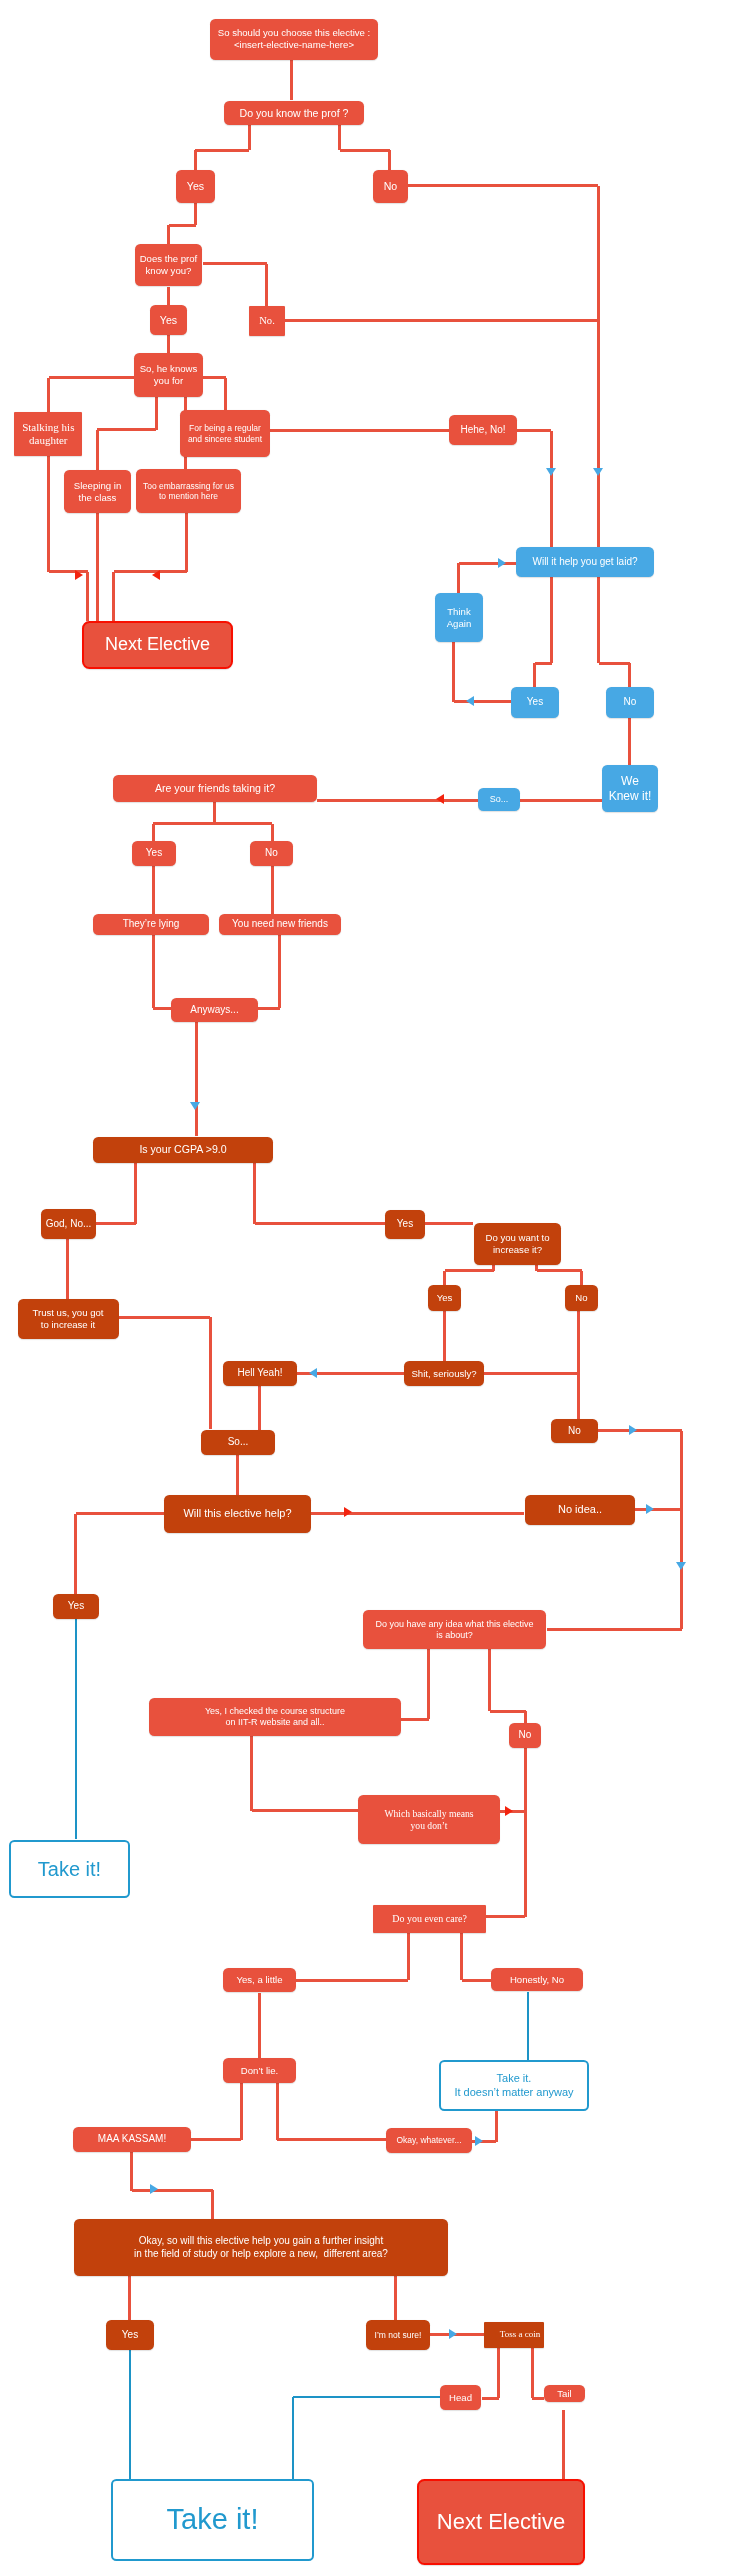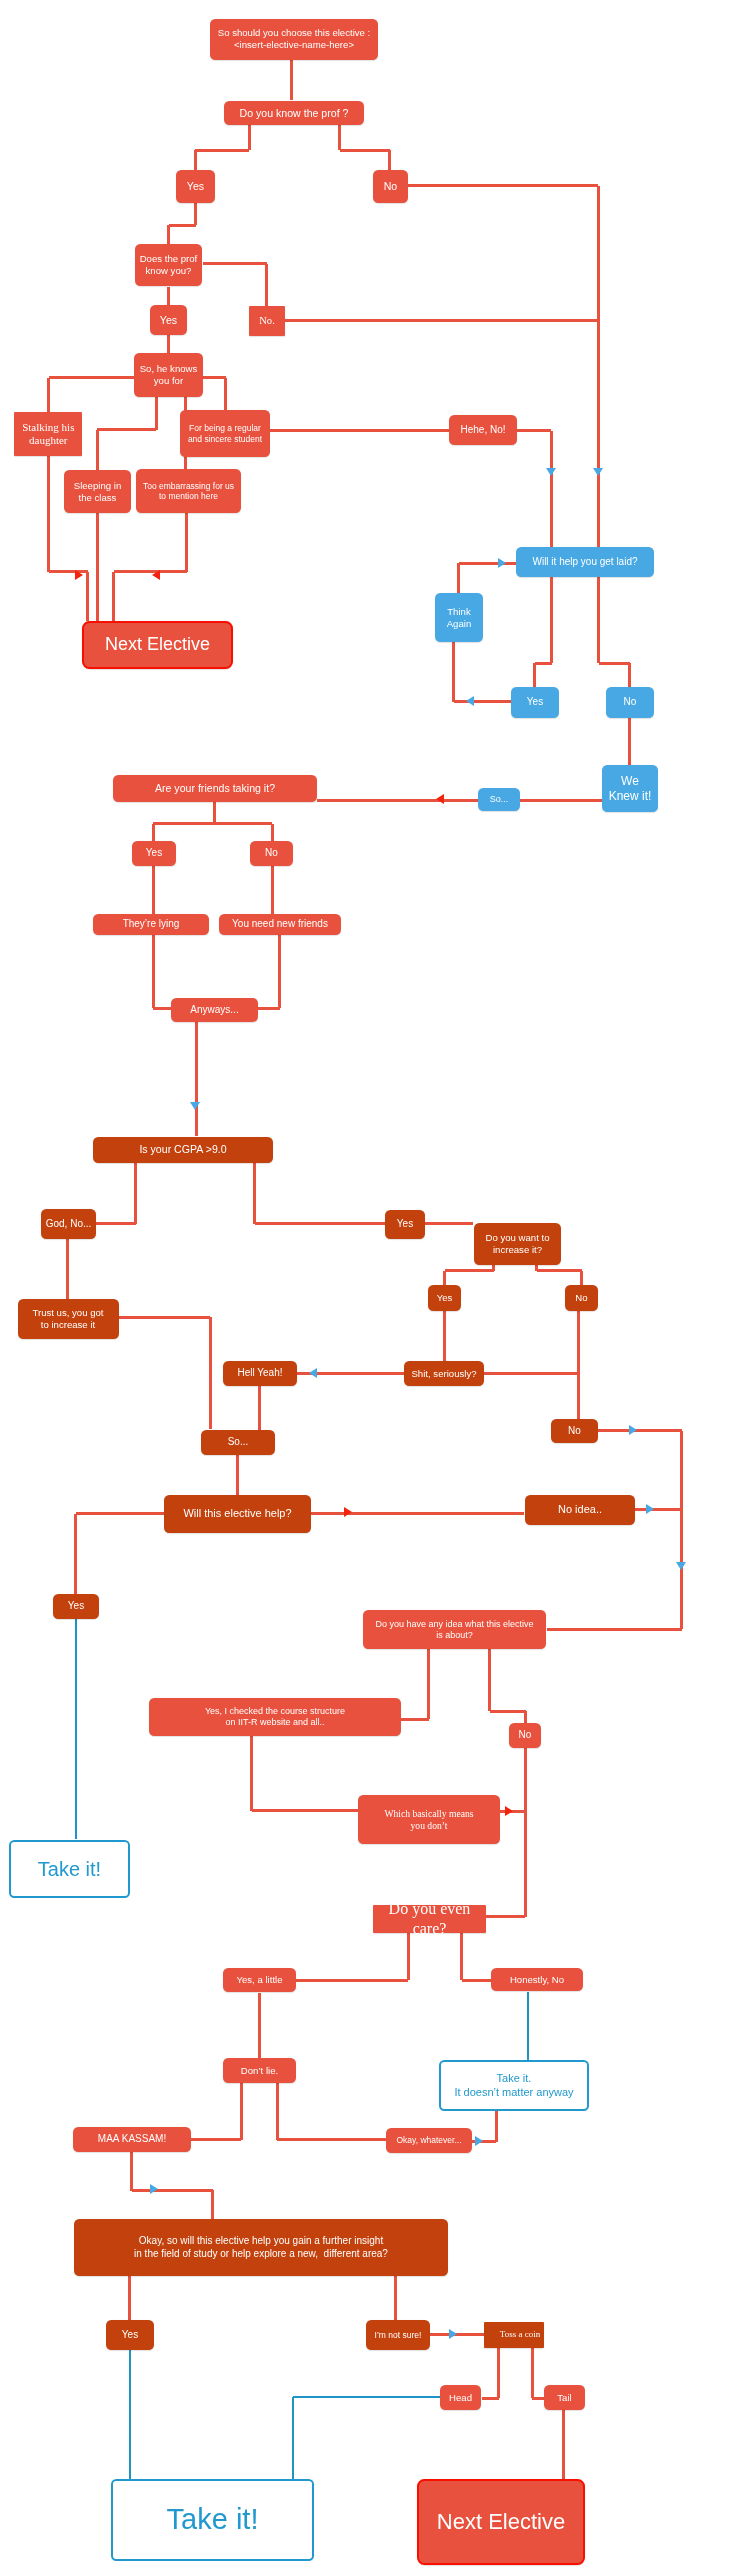--- a/index.html
+++ b/index.html
@@ -229,31 +229,31 @@
     <div class="node s-blue-dark" style="left: 525px; top: 1495px; width: 110px; height: 30px; font-size: 11px;">No idea..</div>
     <div class="node s-blue-dark" style="left: 53px; top: 1594px; width: 46px; height: 25px; font-size: 10px;">Yes</div>
     <div class="node s-red" style="left: 363px; top: 1610px; width: 183px; height: 39px; font-size: 9px;">Do you have any idea what this elective
 is about?</div>
     <div class="node s-red" style="left: 149px; top: 1698px; width: 252px; height: 38px; font-size: 9px;">Yes, I checked the course structure
 on IIT-R website and all..</div>
     <div class="node s-red" style="left: 509px; top: 1723px; width: 32px; height: 25px; font-size: 10px;">No</div>
     <div class="node s-red" style="left: 358px; top: 1795px; width: 142px; height: 49px; font-size: 9.6px; font-family: Liberation Serif, serif;">Which basically means
 you don’t</div>
     <div class="node s-outline" style="left: 9px; top: 1840px; width: 121px; height: 58px; font-size: 20px;">Take it!</div>
-    <div class="node s-red sq" style="left: 373px; top: 1905px; width: 113px; height: 28px; font-size: 16px;">Do you even care?</div>
+    <div class="node s-red sq" style="left: 373px; top: 1905px; width: 113px; height: 28px; font-size: 10px;">Do you even care?</div>
     <div class="node s-red" style="left: 223px; top: 1968px; width: 73px; height: 24.4px; font-size: 9.6px;">Yes, a little</div>
     <div class="node s-red" style="left: 491px; top: 1968px; width: 92px; height: 23px; font-size: 9.6px;">Honestly, No</div>
     <div class="node s-red" style="left: 223px; top: 2058px; width: 73px; height: 25px; font-size: 9.6px;">Don’t lie.</div>
     <div class="node s-outline" style="left: 439px; top: 2060px; width: 150px; height: 51px; font-size: 11px;">Take it.
 It doesn’t matter anyway</div>
     <div class="node s-red" style="left: 73px; top: 2127px; width: 118px; height: 25px; font-size: 10px;">MAA KASSAM!</div>
     <div class="node s-red" style="left: 386px; top: 2128px; width: 86px; height: 25px; font-size: 8.5px;">Okay, whatever...</div>
     <div class="node s-blue-dark" style="left: 74px; top: 2219px; width: 374px; height: 57px; font-size: 10px;">Okay, so will this elective help you gain a further insight
 in the field of study or help explore a new,  different area?</div>
     <div class="node s-blue-dark" style="left: 106px; top: 2320px; width: 48px; height: 30px; font-size: 10px;">Yes</div>
     <div class="node s-blue-dark" style="left: 366px; top: 2320px; width: 64px; height: 30px; font-size: 8.5px;">I’m not sure!</div>
     <div class="node s-blue-dark sq" style="left: 484px; top: 2322px; width: 60px; height: 25.5px; font-size: 9px; padding-left: 12px;">Toss a coin</div>
     <div class="node s-red" style="left: 440px; top: 2385px; width: 41px; height: 25px; font-size: 9.6px;">Head</div>
-    <div class="node s-red" style="left: 544px; top: 2385px; width: 41px; height: 25px; font-size: 9.6px;">Tail</div>
+    <div class="node s-red" style="left: 544px; top: 2385px; width: 41px; height: 17px; font-size: 9.6px;">Tail</div>
     <div class="node s-outline" style="left: 111px; top: 2479px; width: 203px; height: 82px; font-size: 29px;">Take it!</div>
     <div class="node s-red-terminal" style="left: 417px; top: 2479px; width: 168px; height: 86px; font-size: 22px;">Next Elective</div>
   </div>
 
 
 </body></html>

